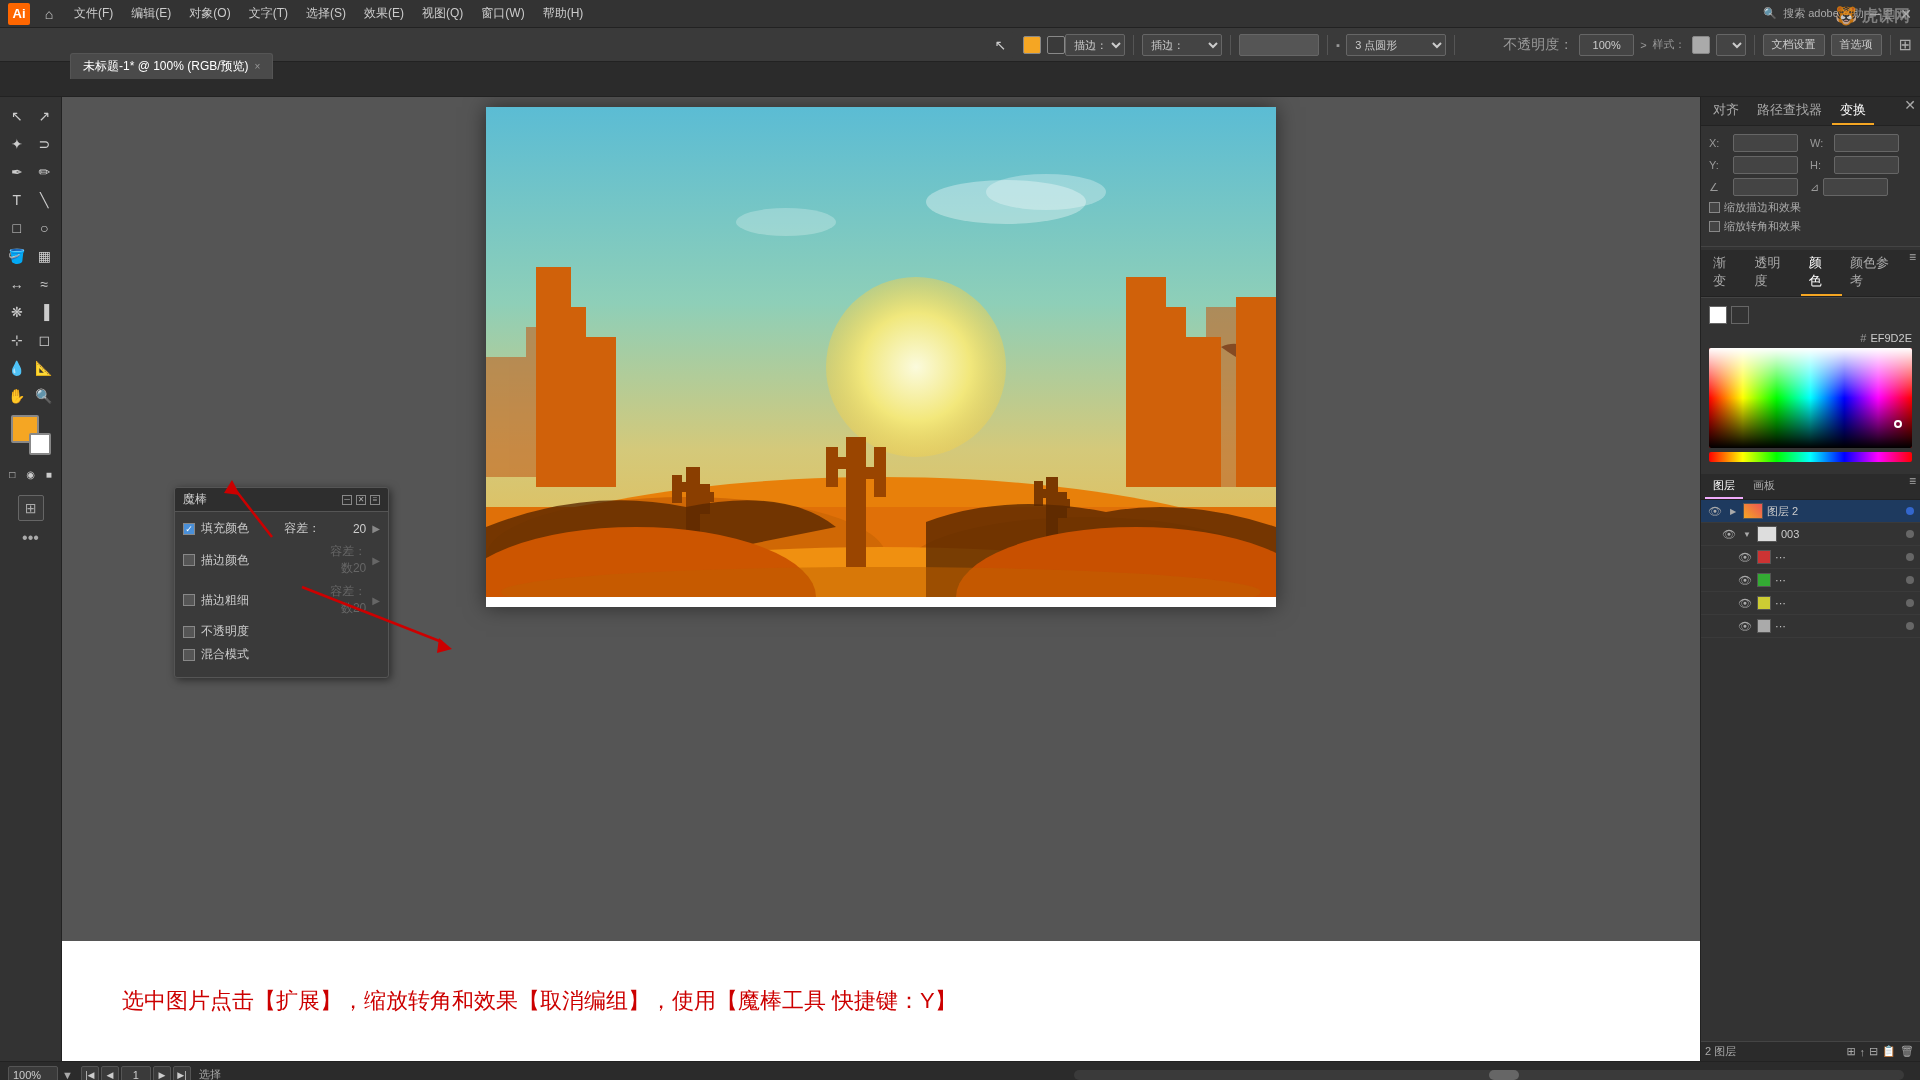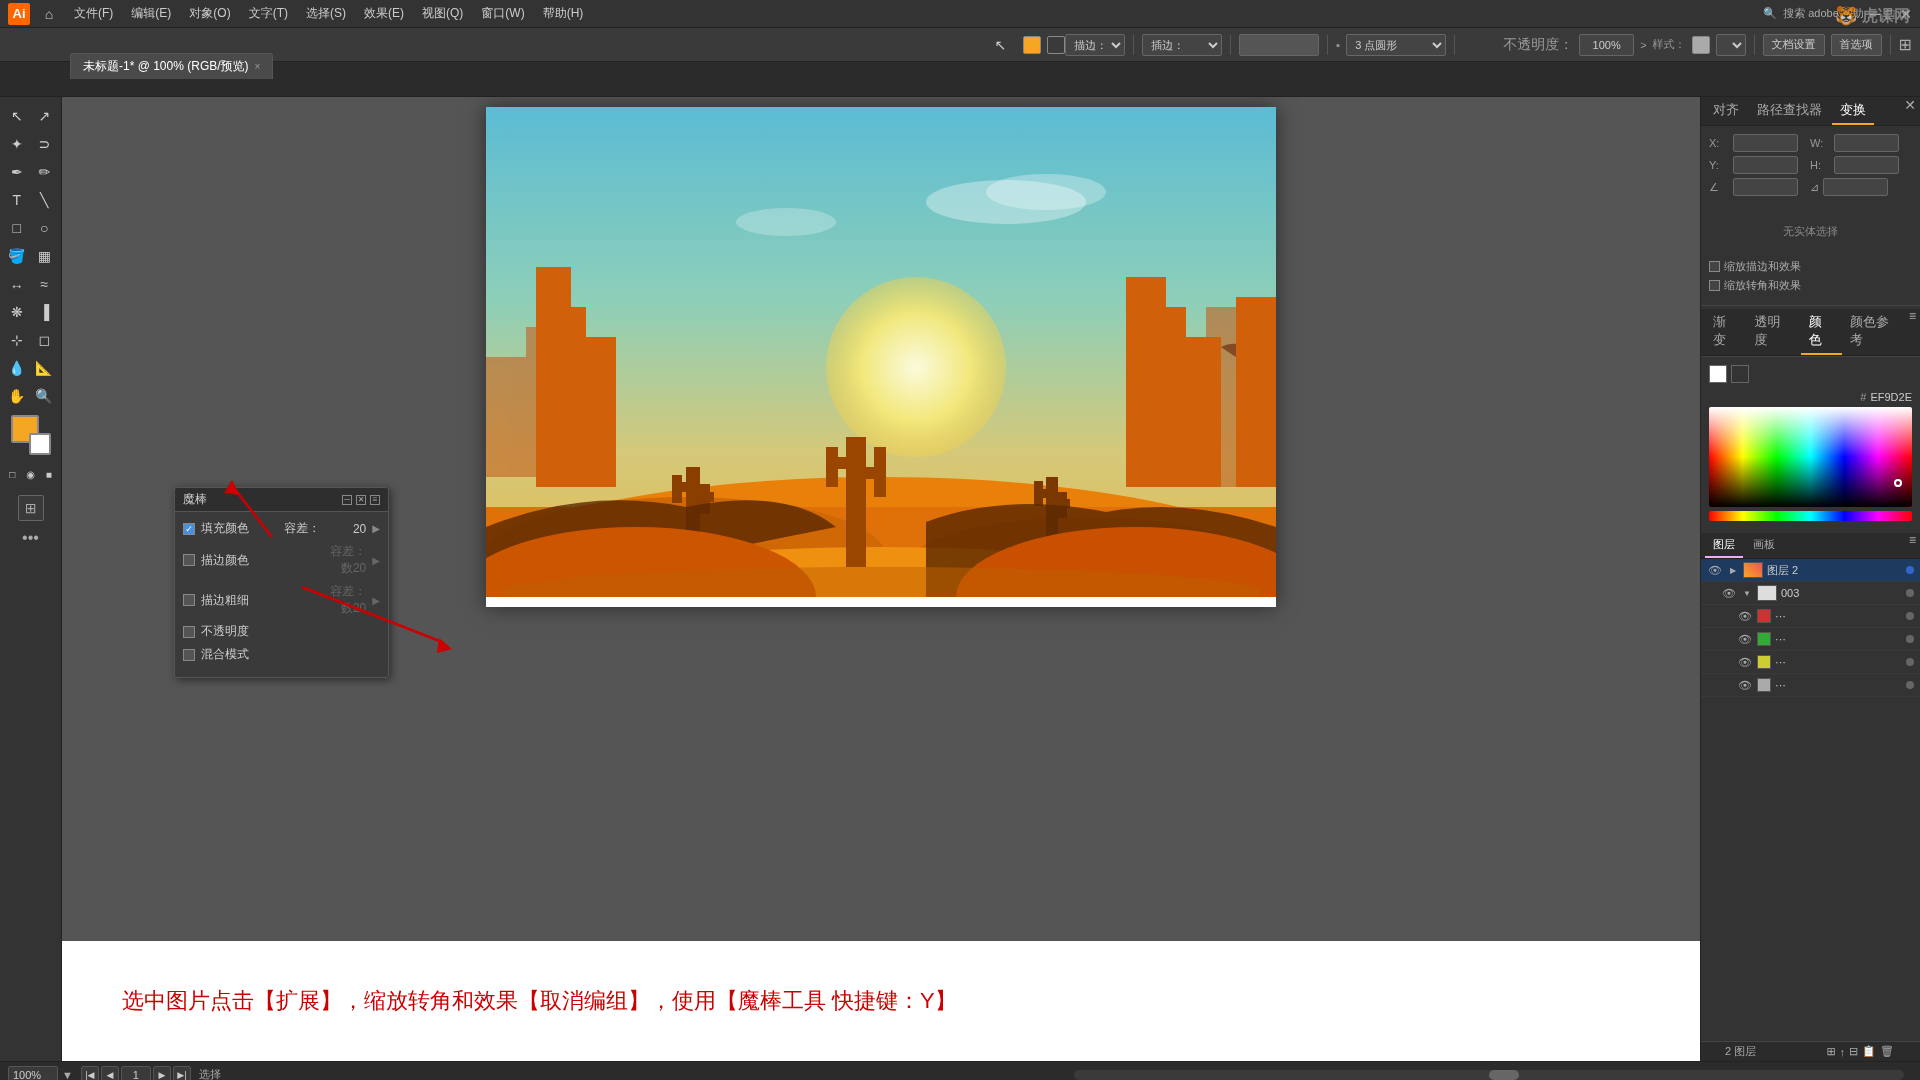--- a/index.html
+++ b/index.html
@@ -902,23 +902,20 @@
         <input class="transform-input" value="" style="">
         <span class="transform-label" style="margin-left:8px;">H:</span>
         <input class="transform-input" value="" style="">
       </div>
       <div class="transform-row">
         <span style="font-size:11px;color:#999;width:20px;">∠</span>
         <input class="transform-input" value="" style="">
         <span style="margin-left:8px;font-size:11px;color:#999;">⊿</span>
         <input class="transform-input" value="" style="">
       </div>
-      <div style="margin-top:8px;">
-        <div class="no-selection">无实体选择</div>
-      </div>
       <div class="checkbox-row">
         <div class="small-checkbox"></div>
         <span>缩放描边和效果</span>
       </div>
       <div class="checkbox-row">
         <div class="small-checkbox"></div>
         <span>缩放转角和效果</span>
       </div>
     </div>
 
@@ -996,21 +993,21 @@
           <div class="layer-dot"></div>
         </div>
         <div class="layer-item indent-2">
           <div class="eye-icon">👁</div>
           <div class="layer-color-box" style="background:#aaaaaa;"></div>
           <span class="layer-name">···</span>
           <div class="layer-dot"></div>
         </div>
       </div>
 
-      <div style="display:flex;align-items:center;padding:2px 24px;background:#2b2b2b;border-top:1px solid #444;font-size:11px;color:#aaa;">
+      <div style="display:flex;align-items:center;padding:2px 4px;background:#2b2b2b;border-top:1px solid #444;font-size:11px;color:#aaa;">
         <span>2 图层</span>
         <div style="flex:1"></div>
         <span style="cursor:pointer;margin:0 2px;">⊞</span>
         <span style="cursor:pointer;margin:0 2px;">↑</span>
         <span style="cursor:pointer;margin:0 2px;">⊟</span>
         <span style="cursor:pointer;margin:0 2px;">📋</span>
         <span style="cursor:pointer;margin:0 2px;">🗑</span>
       </div>
     </div>
   </div>

